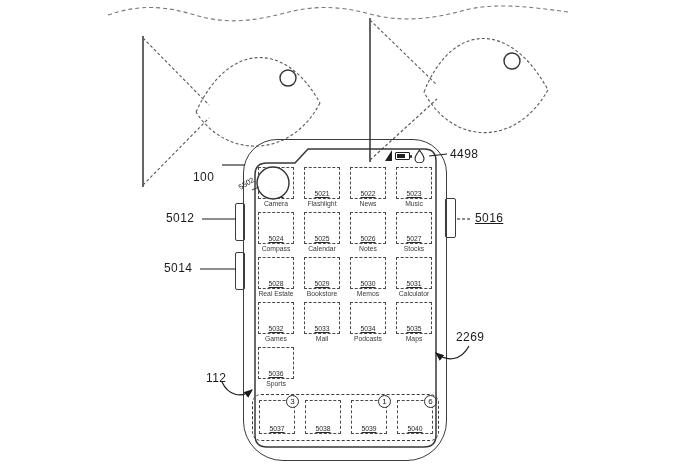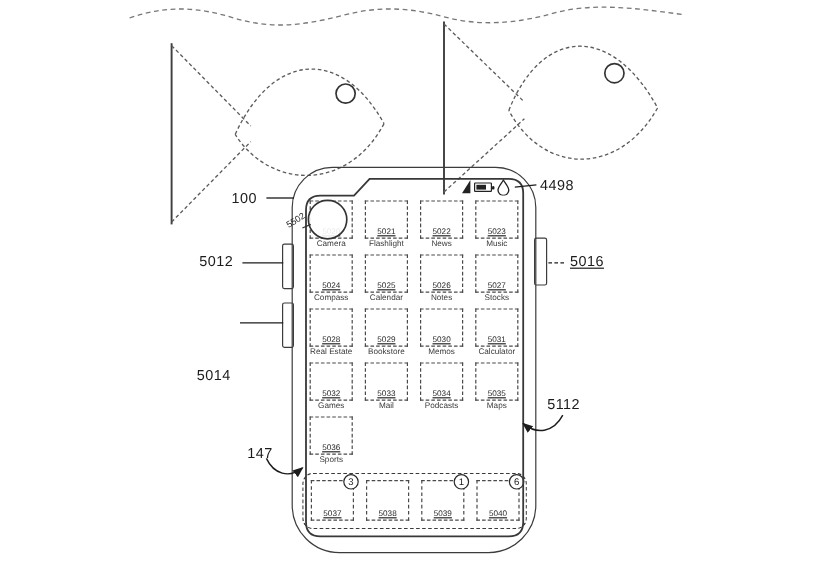--- a/index.html
+++ b/index.html
@@ -257,22 +257,22 @@
     <line x1="222" y1="165" x2="245" y2="165" stroke="#1c1c1c" stroke-width="1.1"></line>
     <line x1="202" y1="219" x2="236" y2="219" stroke="#1c1c1c" stroke-width="1.1"></line>
     <line x1="200" y1="269" x2="236" y2="269" stroke="#1c1c1c" stroke-width="1.1"></line>
     <line x1="457" y1="219" x2="471" y2="219" stroke="#1c1c1c" stroke-width="1.1" stroke-dasharray="3 2"></line>
     <line x1="429" y1="156" x2="447" y2="154" stroke="#1c1c1c" stroke-width="1.1"></line>
 
     <path d="M222 382 C228 395 241 399 252 390" fill="none" stroke="#1c1c1c" stroke-width="1.2" marker-end="url(#ah)"></path>
     <path d="M469 346 C461 361 447 362 436 353" fill="none" stroke="#1c1c1c" stroke-width="1.2" marker-end="url(#ah)"></path>
   </svg>
 
-  <div class="ref-label" style="left:193px;top:158px;">100</div>
+  <div class="ref-label" style="left:193px;top:170px;">100</div>
   <div class="ref-label" style="left:166px;top:211px;text-align:center;">5012</div>
-  <div class="ref-label" style="left:164px;top:261px;margin-top:45px;">5014</div>
+  <div class="ref-label" style="left:164px;top:261px;">5014</div>
   <div class="ref-label" style="left:475px;top:211px;text-decoration:underline;">5016</div>
   <div class="ref-label" style="left:450px;top:147px;">4498</div>
-  <div class="ref-label" style="left:456px;top:330px;">5112</div>
-  <div class="ref-label" style="left:206px;top:371px;">147</div>
+  <div class="ref-label" style="left:456px;top:330px;">2269</div>
+  <div class="ref-label" style="left:206px;top:371px;">112</div>
   <div class="touch-label" style="left:238px;top:179px;">5502</div>
 
 </div>
 
 </body></html>

